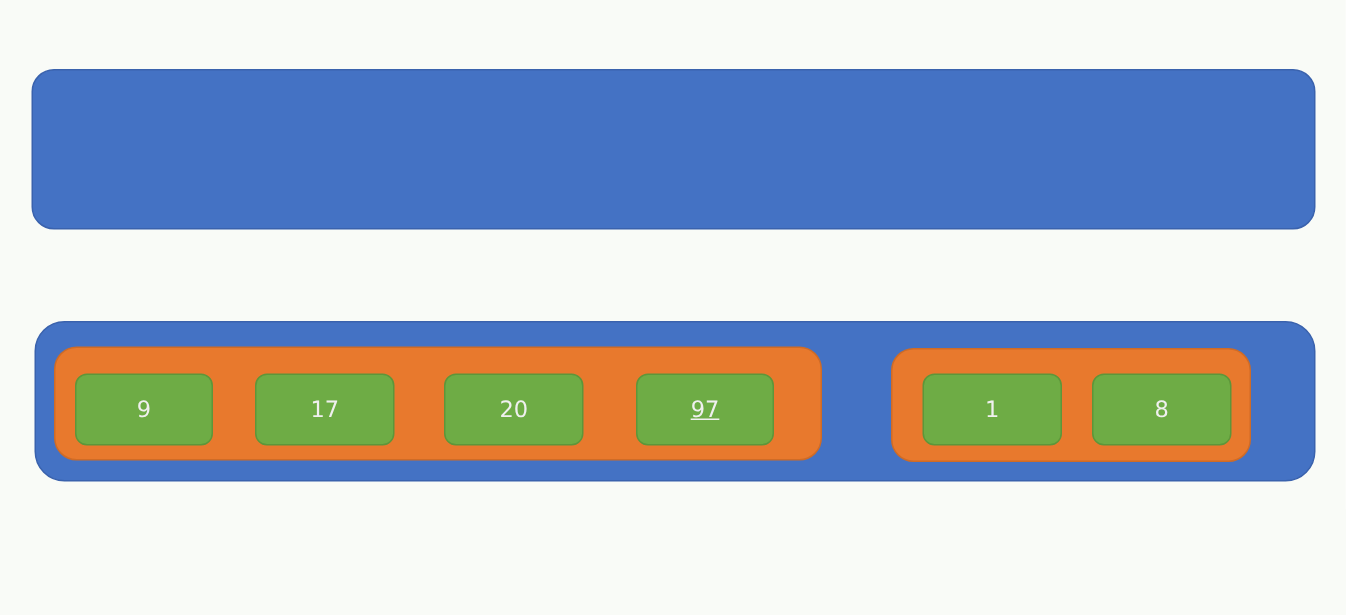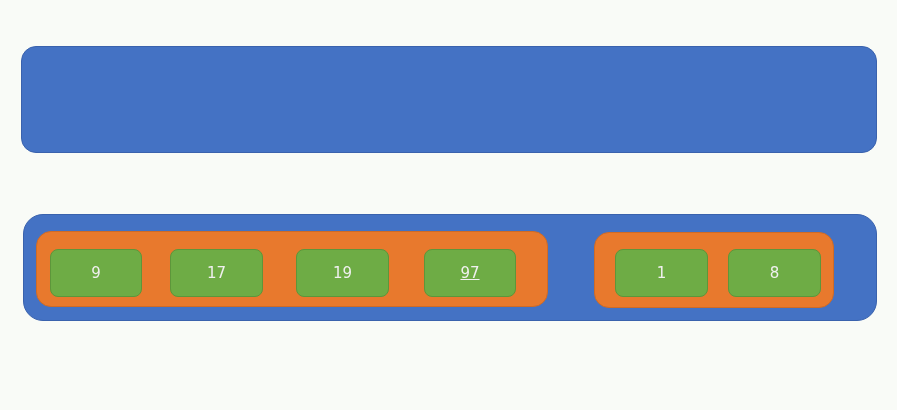--- a/index.html
+++ b/index.html
@@ -81,21 +81,21 @@
 
 <div class="canvas">
 
   <div class="panel top"></div>
 
   <div class="panel bottom">
 
     <div class="group group-1">
       <div class="node n1">9</div>
       <div class="node n2">17</div>
-      <div class="node n3">19</div>
+      <div class="node n3">20</div>
       <div class="node n4">97</div>
     </div>
 
     <div class="group group-2">
       <div class="node m1">1</div>
       <div class="node m2">8</div>
     </div>
 
   </div>
 

